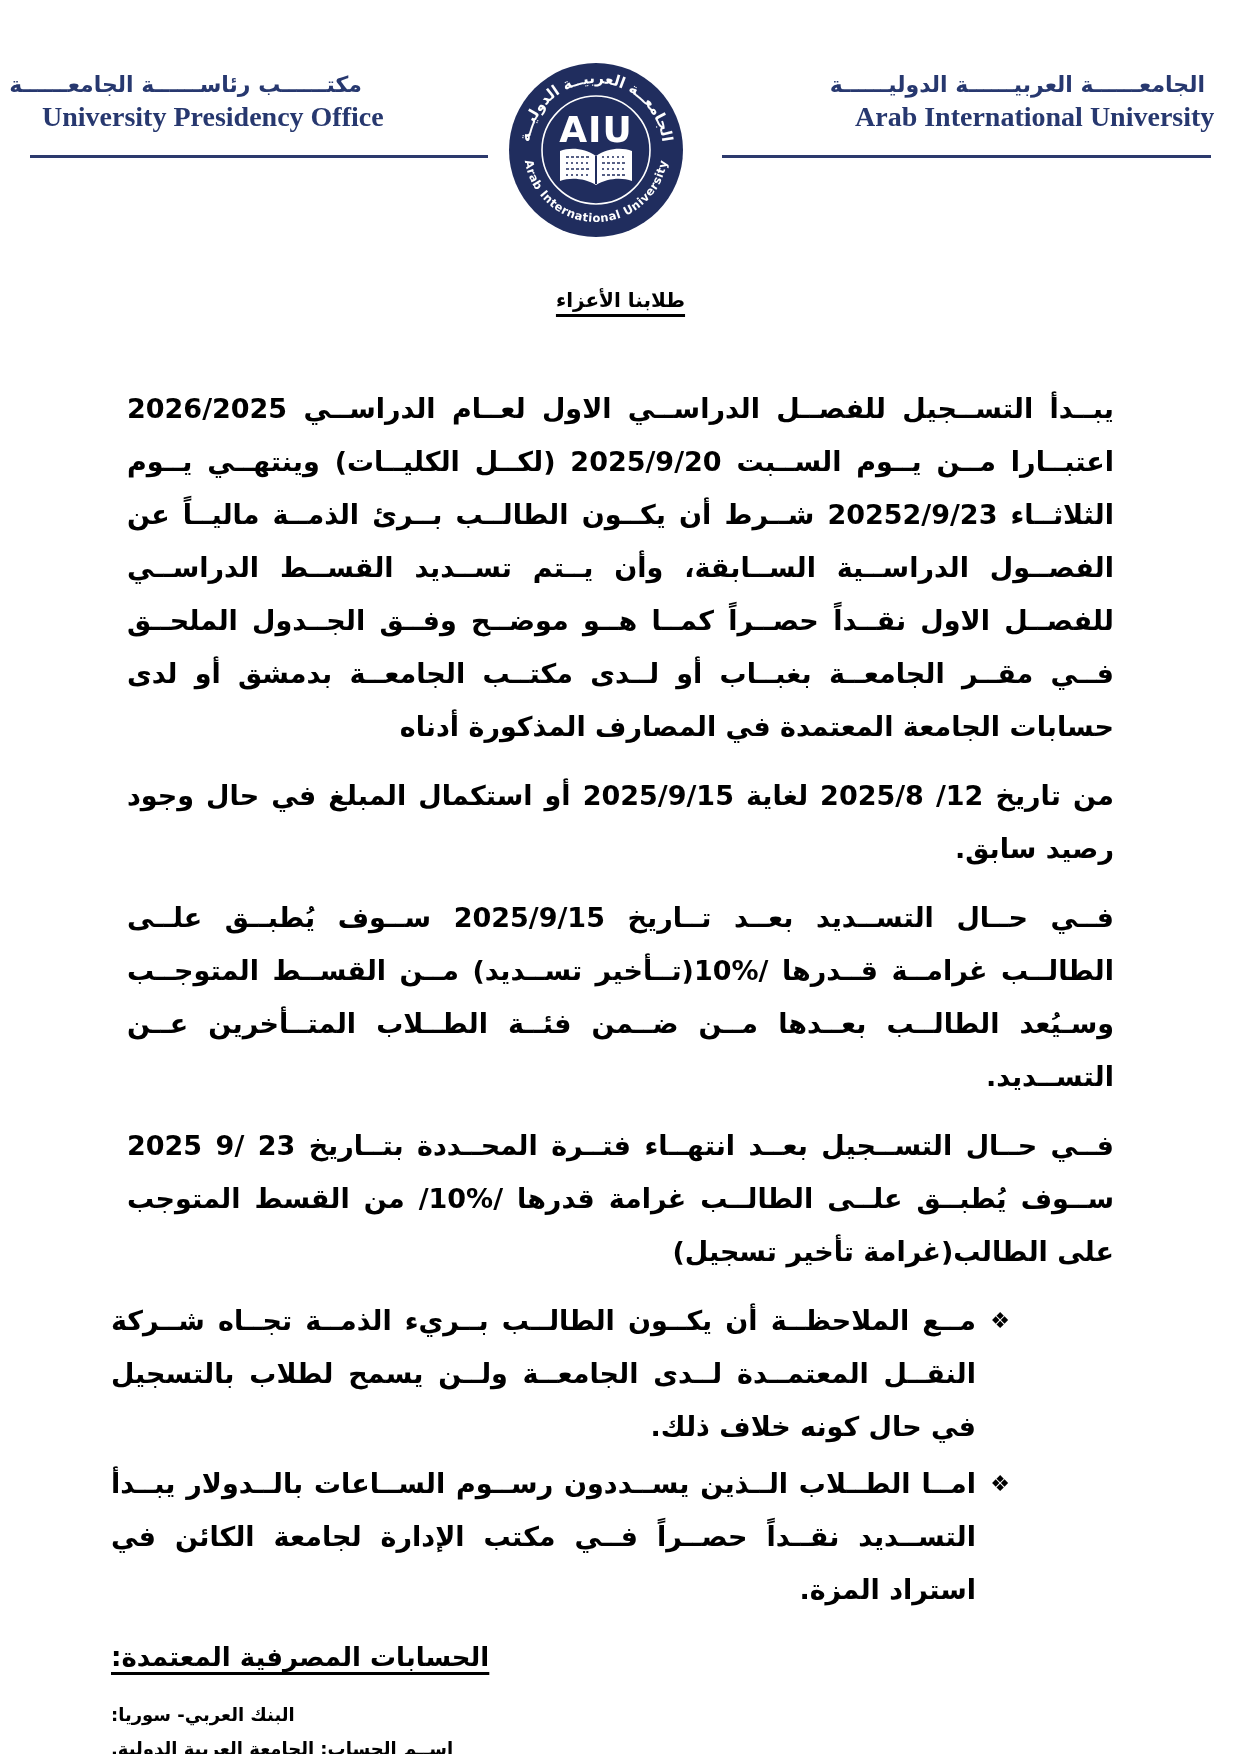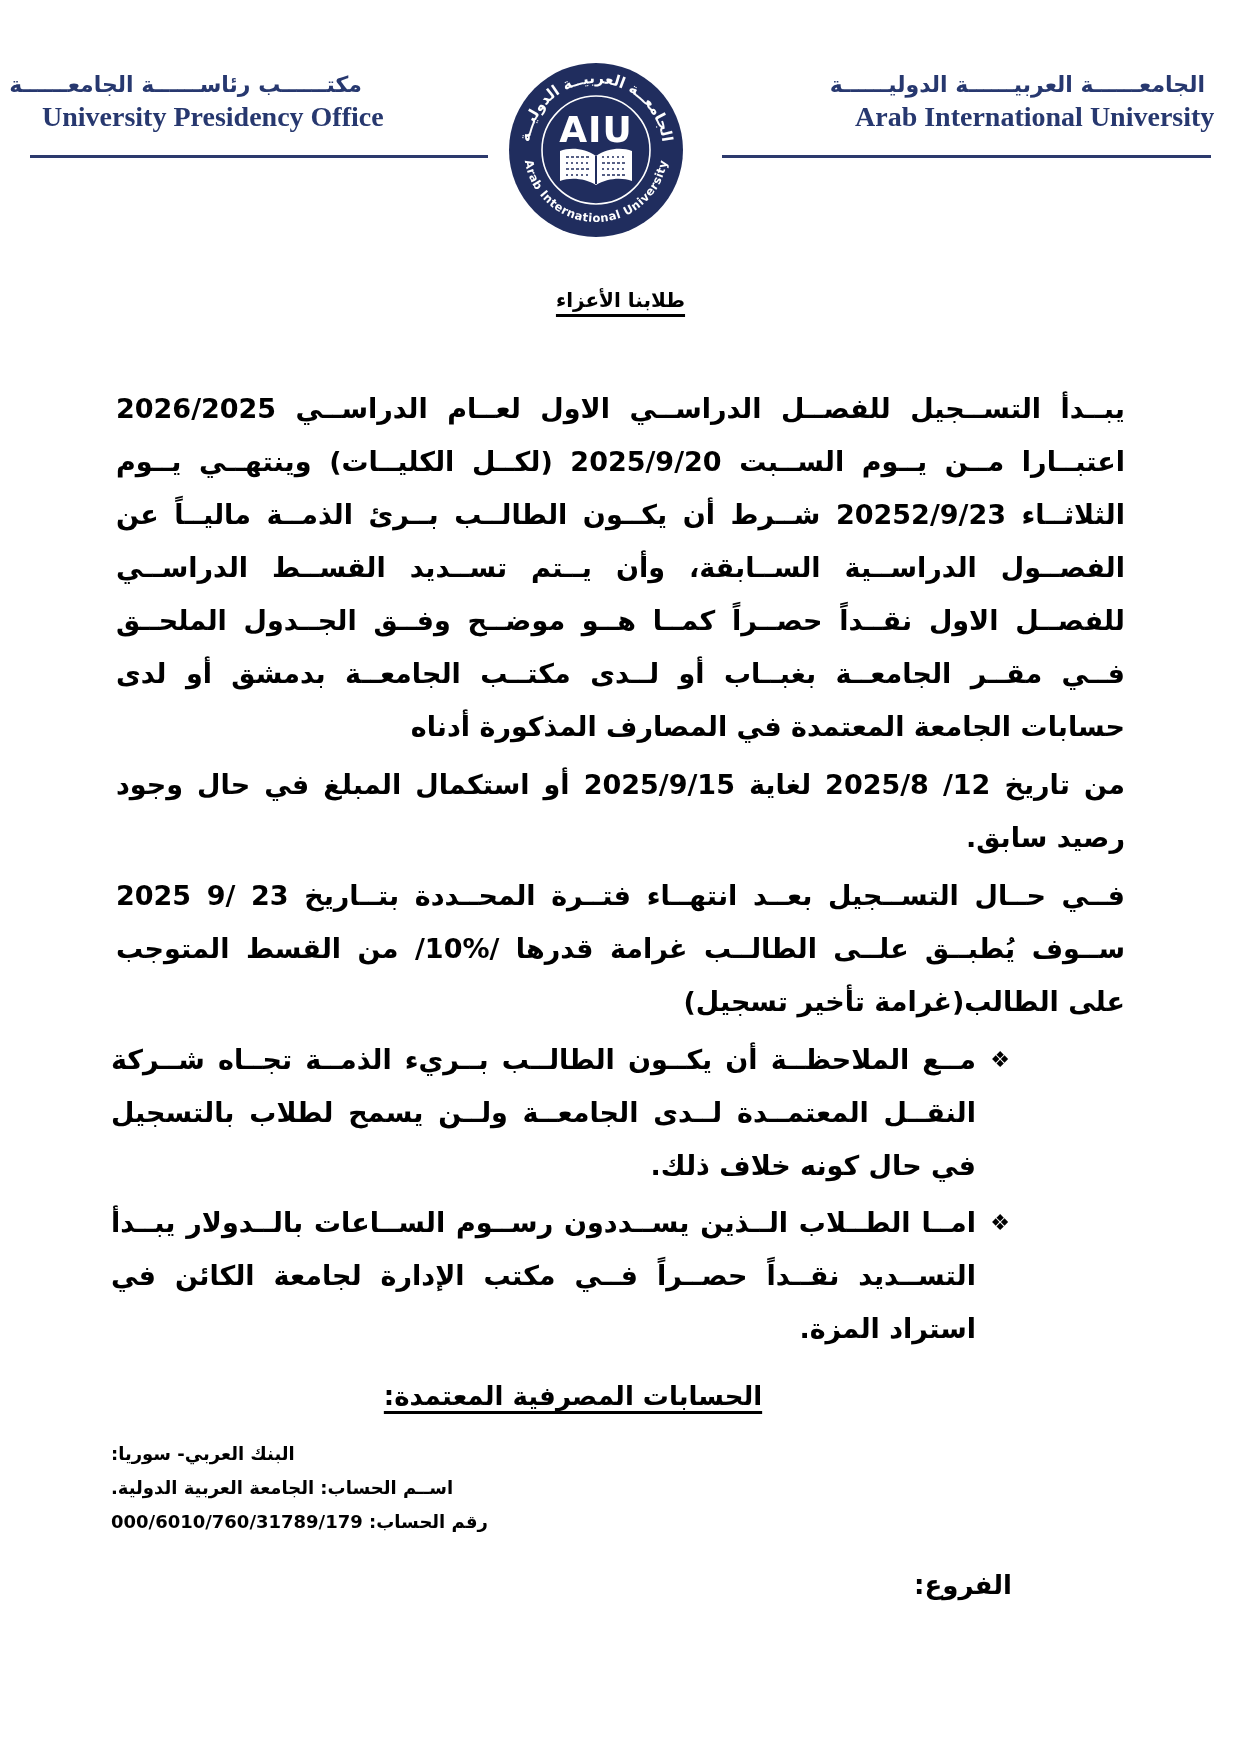--- a/index.html
+++ b/index.html
@@ -18,27 +18,27 @@
   .hline-l{left:30px;width:458px;}
   .hline-r{left:722px;width:489px;}
   .logo{position:absolute;left:508px;top:62px;width:176px;height:176px;}
   
   .content{position:relative;padding:0 111px;direction:rtl;}
   .title{
     margin:288px 0 0 0;text-align:center;font-size:20px;font-weight:bold;
     text-decoration:underline;text-decoration-thickness:3px;text-underline-offset:7px;
   }
   .bodytext{margin-top:70px;font-size:27px;font-weight:bold;line-height:53px;}
-  .bodytext p{margin:5px;text-align:justify;text-justify:inter-word;}
+  .bodytext p{margin:16px;text-align:justify;text-justify:inter-word;}
   .bullet{display:flex;margin:4px 120px 0 0;}
   .bullet .marker{flex:0 0 34px;font-size:22px;line-height:53px;text-align:right;}
   .bullet p{flex:1;margin:0;text-align:justify;}
   
   .acc-heading{
-    margin:26px 95px 0 0;font-size:26px;font-weight:bold;text-align:center;
+    margin:26px 95px 0 0;font-size:26px;font-weight:bold;text-align:left;
     text-decoration:underline;text-decoration-thickness:2.5px;text-underline-offset:6px;
   }
   .bank{margin:26px 95px 0 0;font-size:18px;font-weight:bold;line-height:34px;text-align:left;}
   .branches{margin:30px 118px 0 0;font-size:26px;font-weight:bold;text-align:right;}
   .br-label{line-height:33px;}
 </style>
 </head>
 <body>
 
 <div class="page">
@@ -89,20 +89,21 @@
       </svg>
     </div>
   </header>
 
   <main class="content">
     <h1 class="title">طلابنا الأعزاء</h1>
 
     <section class="bodytext">
       <p>يبــدأ التســجيل للفصــل الدراســي الاول لعــام الدراســي 2026/2025 اعتبــارا مــن يــوم الســبت 2025/9/20 (لكــل الكليــات) وينتهــي يــوم الثلاثــاء 20252/9/23 شــرط أن يكــون الطالــب بــرئ الذمــة ماليــاً عن الفصــول الدراســية الســابقة، وأن يــتم تســديد القســط الدراســي للفصــل الاول نقــداً حصــراً كمــا هــو موضــح وفــق الجــدول الملحــق فــي مقــر الجامعــة بغبــاب أو لــدى مكتــب الجامعــة بدمشق أو لدى حسابات الجامعة المعتمدة في المصارف المذكورة أدناه</p>
       <p>من تاريخ 12/ 2025/8 لغاية 2025/9/15 أو استكمال المبلغ في حال وجود رصيد سابق.</p>
+      <p>فــي حــال التســديد بعــد تــاريخ 2025/9/15 ســوف يُطبــق علــى الطالــب غرامــة قــدرها /%10(تــأخير تســديد) مــن القســط المتوجــب وسـيُعد الطالــب بعــدها مــن ضــمن فئــة الطــلاب المتــأخرين عــن التســديد.</p>
       <p>فــي حــال التســجيل بعــد انتهــاء فتــرة المحــددة بتــاريخ 23 /9 2025 ســوف يُطبــق علــى الطالــب غرامة قدرها /%10/ من القسط المتوجب على الطالب(غرامة تأخير تسجيل)</p>
 
       <div class="bullet">
         <span class="marker">❖</span>
         <p>مــع الملاحظــة أن يكــون الطالــب بــريء الذمــة تجــاه شــركة النقــل المعتمــدة لــدى الجامعــة ولــن يسمح لطلاب بالتسجيل في حال كونه خلاف ذلك.</p>
       </div>
 
       <div class="bullet">
         <span class="marker">❖</span>
         <p>امــا الطــلاب الــذين يســددون رســوم الســاعات بالــدولار يبــدأ التســديد نقــداً حصــراً فــي مكتب الإدارة لجامعة الكائن في استراد المزة.</p>

